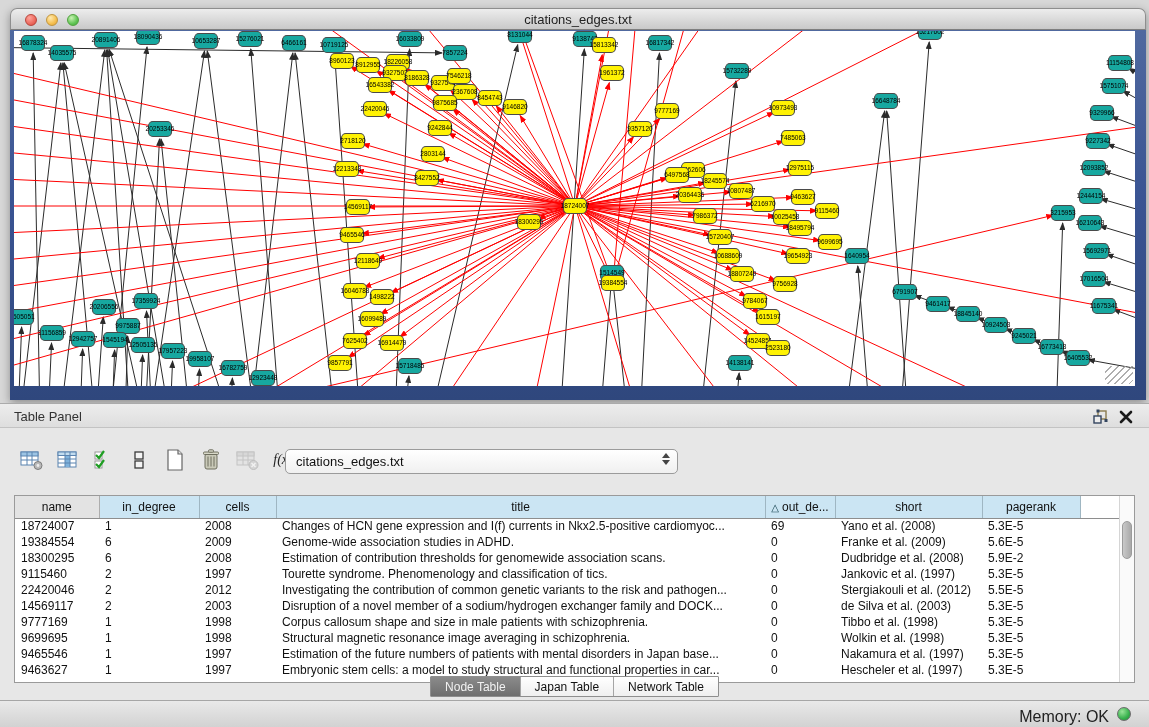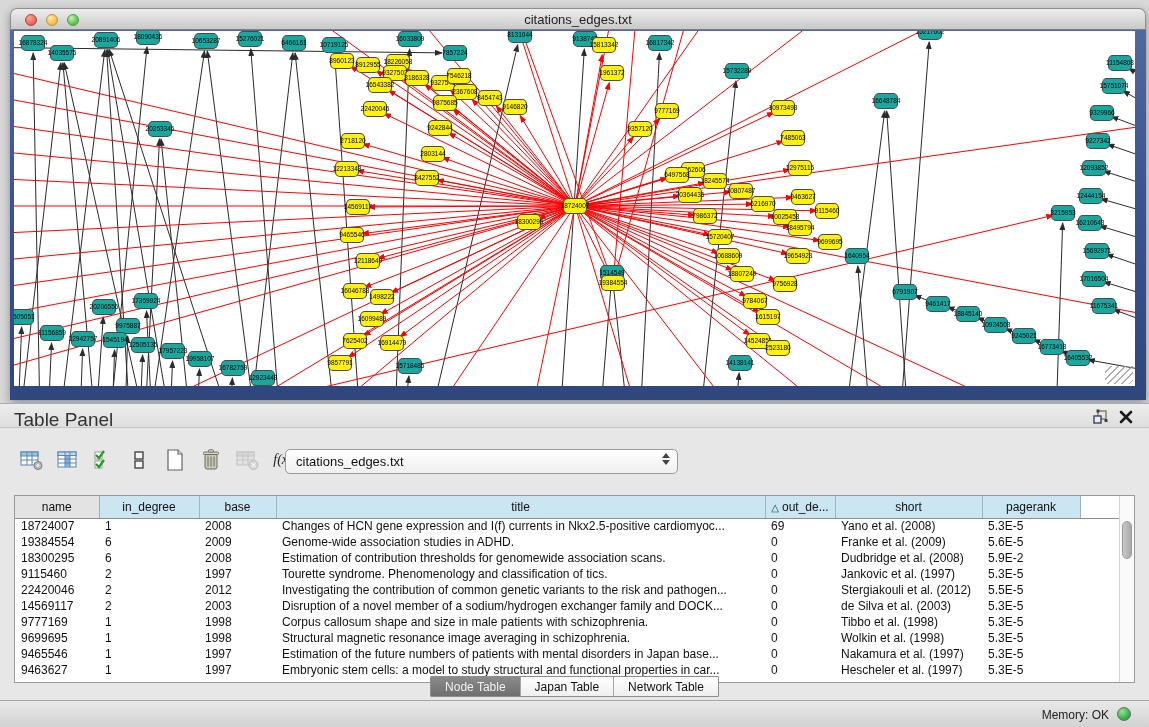--- a/index.html
+++ b/index.html
@@ -21,21 +21,21 @@
     background:linear-gradient(180deg,#50699F 0%, #3A5493 45%, #2F477D 100%); }
   .canvas { position:absolute; left:4px; top:1px; width:1121px; height:355px; background:#fff; overflow:hidden; }
   .canvas svg { display:block; }
   .grip { position:absolute; right:2px; bottom:2px; width:28px; height:18px;
     background:repeating-linear-gradient(135deg, transparent 0 4px, #9a9a9a 4px 5px); opacity:.8; }
 
   
   .table-panel { position:absolute; left:0; top:403px; width:1149px; height:297px; background:#E7E7E7; }
   .panel-header { position:absolute; left:0; top:0; right:0; height:25px;
     background:linear-gradient(#EDEDED,#DEDEDE); border-top:1px solid #ABABAB; border-bottom:1px solid #C3C3C3; }
-  .panel-title { position:absolute; left:14px; top:5px; font-size:19px; color:#333;text-align:right; }
+  .panel-title { position:absolute; left:14px; top:5px; font-size:13px; color:#333;text-align:right; }
   .ph-btn { position:absolute; top:4px; width:18px; height:18px; cursor:default; }
   .ph-float { right:40px; } .ph-close { right:14px; }
 
   .toolbar { position:absolute; left:18px; top:40px; height:34px; display:flex; align-items:center; gap:10px; }
   .tb-icon { width:26px; height:26px; display:flex; align-items:center; justify-content:center; }
   .tb-icon.disabled { opacity:.45; }
   .fx { font-size:14px; font-family:"Liberation Serif", serif; font-style:italic; color:#222; }
   .combo { position:absolute; left:285px; top:46px; width:393px; height:25px; background:linear-gradient(#FFFFFF,#F0F0F0);
     border:1px solid #9B9B9B; border-radius:5px; font-size:13px; color:#111; line-height:23px; padding-left:10px; }
   .combo .stepper { position:absolute; right:6px; top:3px; width:11px; display:flex; flex-direction:column; align-items:center; gap:2px;}
@@ -57,21 +57,21 @@
   .tabs { position:absolute; left:0; right:0; top:273px; display:flex; justify-content:center; }
   .seg { display:inline-flex; border:1px solid #8E8E8E; border-radius:1px; overflow:hidden; height:21px;
     box-shadow:inset 0 1px 0 rgba(255,255,255,.7); }
   .seg button { border:none; outline:none; background:linear-gradient(#FFFFFF,#EFEFEF); font-size:12px; color:#111;
     padding:0 14px; border-left:1px solid #A5A5A5; font-family:inherit; height:100%; }
   .seg button:first-child { border-left:none; }
   .seg button.active { background:linear-gradient(#8B8B8B,#6E6E6E); color:#F2F2F2; }
 
   .status-bar { position:absolute; left:0; top:700px; width:1149px; height:27px;
     background:linear-gradient(#E9E9E9,#D2D2D2); border-top:1px solid #A6A6A6; }
-  .mem { position:absolute; right:40px; top:7px; font-size:12px; color:#222; }
+  .mem { position:absolute; right:40px; top:7px; font-size:16px; color:#222; }
   .mem-dot { position:absolute; right:18px; top:6px; width:14px; height:14px; border-radius:50%;
     background:radial-gradient(circle at 35% 30%, #97E497, #37B14D 60%, #1F8F35); border:1px solid #6B6B6B; }
 </style>
 </head>
 <body>
 
 <div class="net-window">
   <div class="titlebar">
     <span class="tl red"></span>
     <span class="tl yel"></span>
@@ -769,21 +769,21 @@
         <i class="dn"></i>
       </span>
   </div>
 
   <div class="tframe">
     <table class="grid">
       <thead id="thead">
           <tr>
             <th class="gray" style="width: 84px;">name</th>
             <th style="width: 100px; margin-top: 39px;">in_degree</th>
-            <th style="width: 77px;">base</th>
+            <th style="width: 77px;">cells</th>
             <th style="width: 489px;">title</th>
             <th style="width: 70px;"><span class="sort-tri">△</span>out_de...</th>
             <th style="width: 147px;">short</th>
             <th style="width: 98px; margin-left: 27px;">pagerank</th>
             <th class="gray" style="background: rgb(255, 255, 255); border-right: none;"></th>
           </tr>
         </thead>
       <tbody id="tbody">
           <tr>
             <td>18724007</td>

